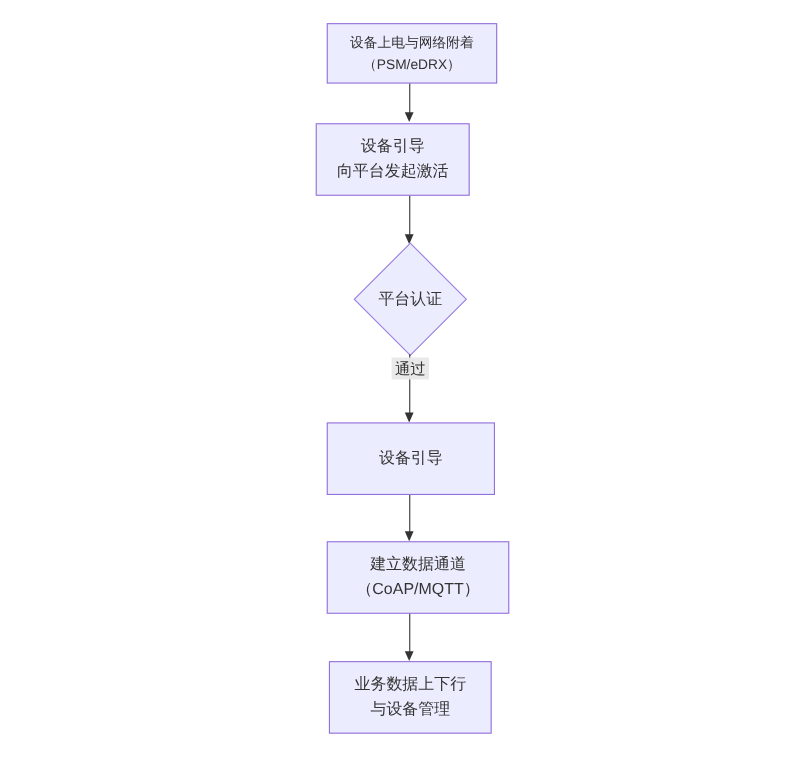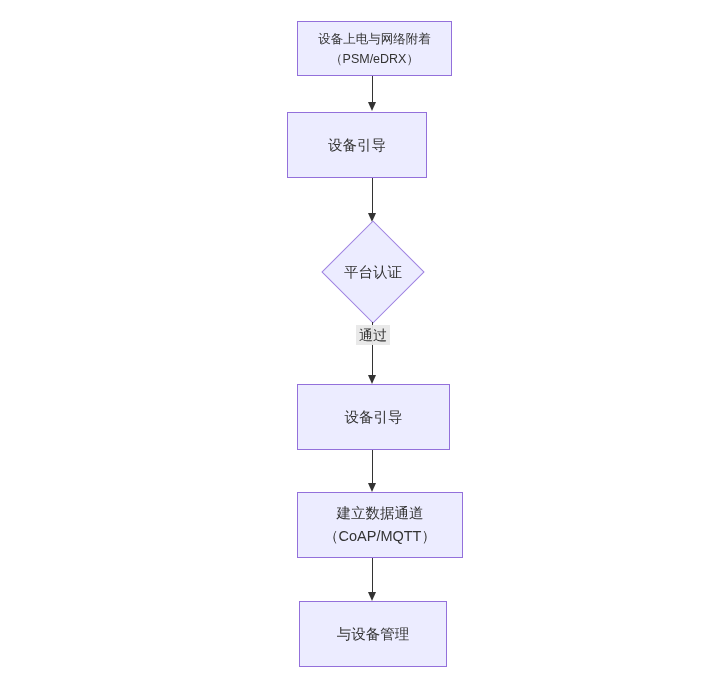--- a/index.html
+++ b/index.html
@@ -45,20 +45,21 @@
   <div class="node rect small" style="left:297px;top:21px;width:155px;height:55px">
     <span>设备上电与网络附着</span>
     <span>（PSM/eDRX）</span>
   </div>
 
   <div class="edge" style="left:372px;top:76px;height:27px"></div>
   <div class="arrowhead" style="left:368px;top:102px"></div>
 
   <div class="node rect" style="left:287px;top:112px;width:140px;height:66px">
     <span>设备引导</span>
+    <span>向平台发起激活</span>
   </div>
 
   <div class="edge" style="left:372px;top:178px;height:36px"></div>
   <div class="arrowhead" style="left:368px;top:213px"></div>
 
   <div class="diamond-wrap" style="left:322px;top:222px;width:102px;height:100px">
     <div class="diamond-shape"></div>
     <span class="diamond-label">平台认证</span>
   </div>
 
@@ -75,16 +76,17 @@
 
   <div class="node rect" style="left:297px;top:492px;width:166px;height:66px">
     <span>建立数据通道</span>
     <span>（CoAP/MQTT）</span>
   </div>
 
   <div class="edge" style="left:372px;top:558px;height:35px"></div>
   <div class="arrowhead" style="left:368px;top:592px"></div>
 
   <div class="node rect" style="left:299px;top:601px;width:148px;height:66px">
+    <span>业务数据上下行</span>
     <span>与设备管理</span>
   </div>
 
 </div>
 
 </body></html>

